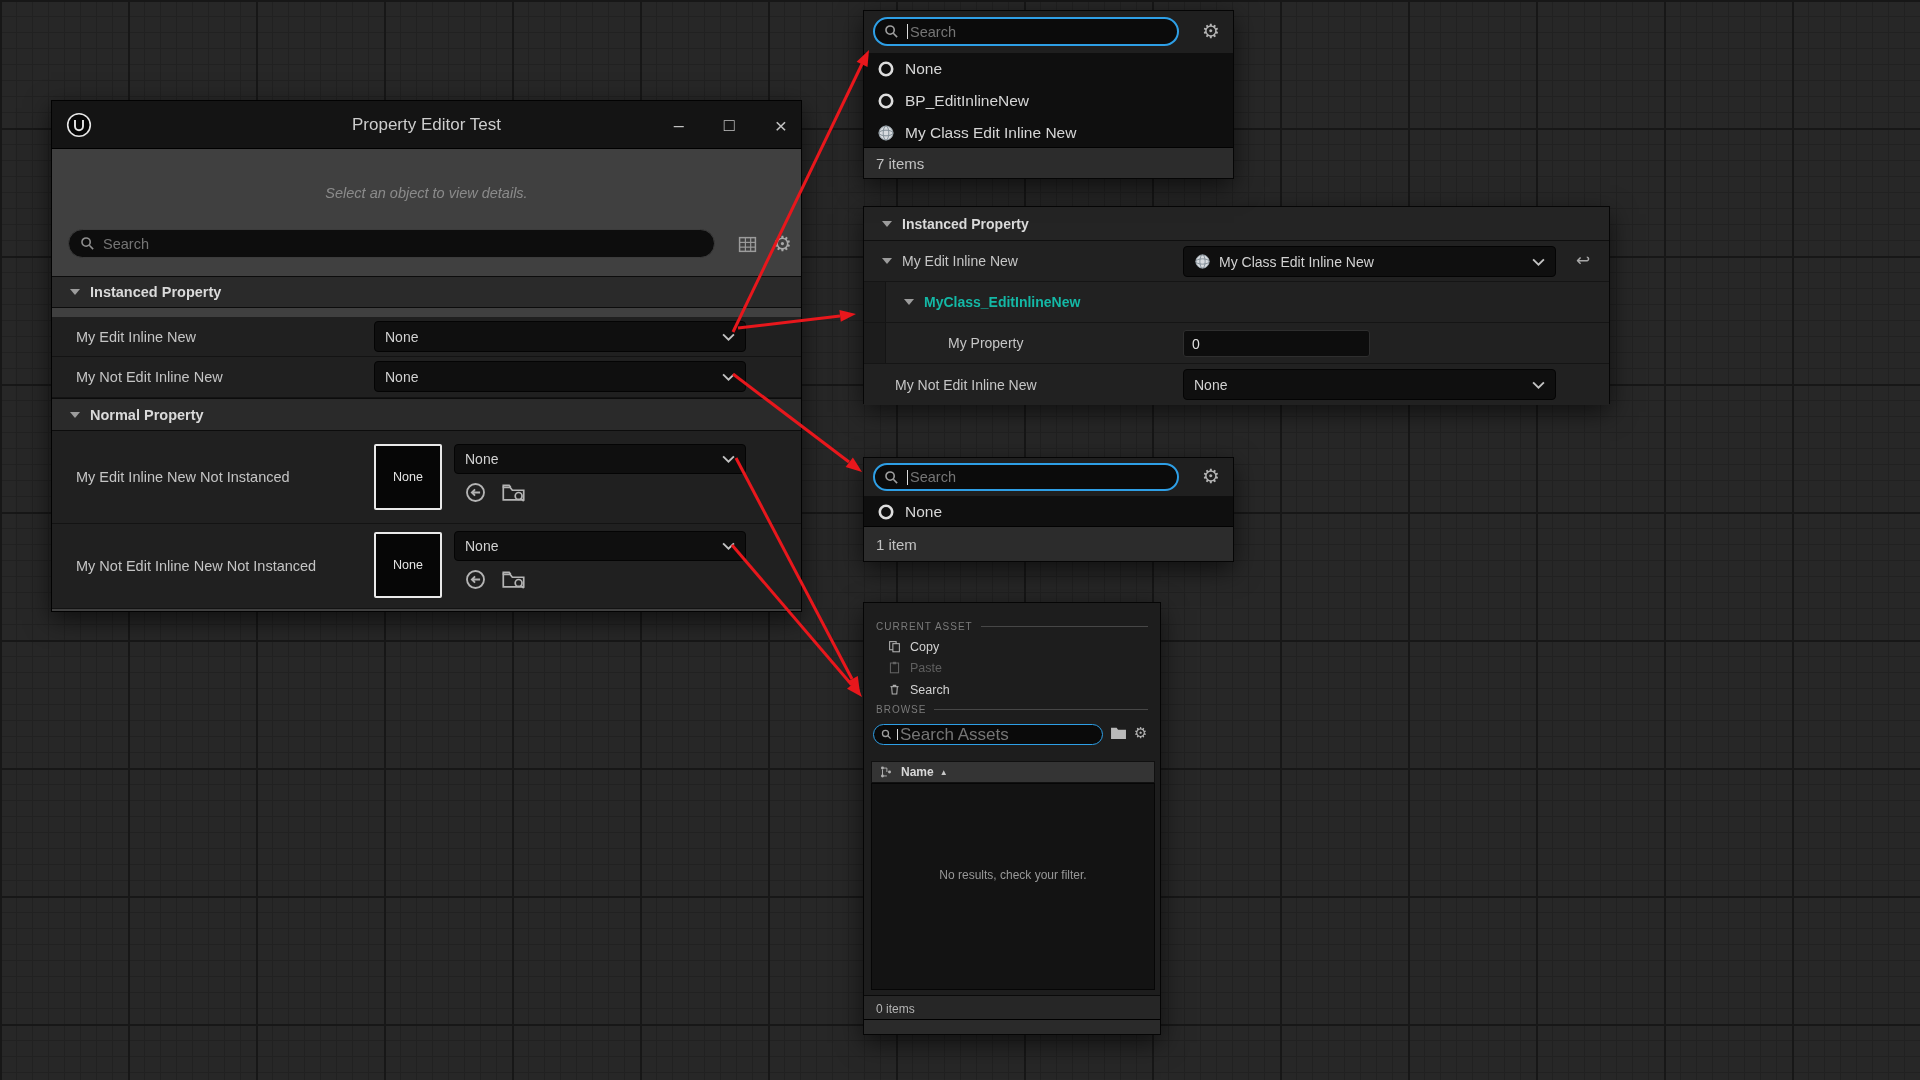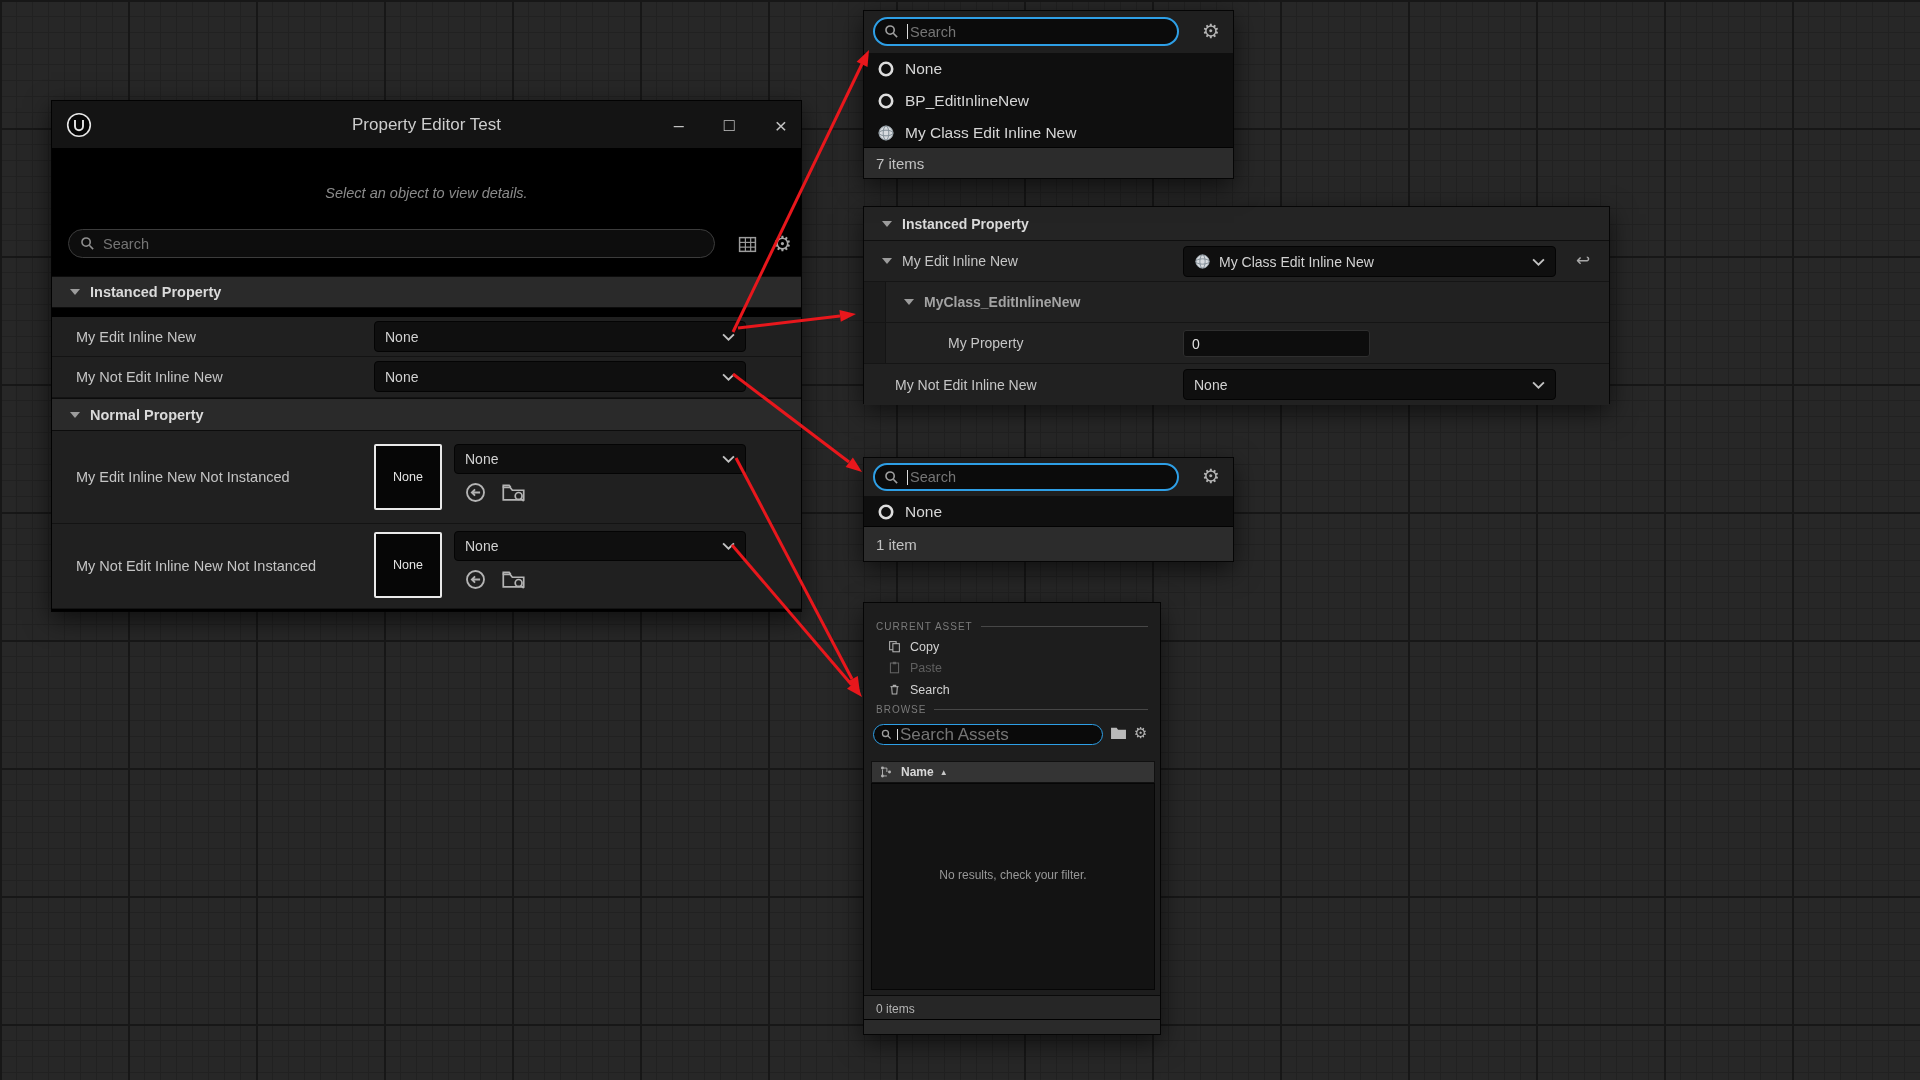--- a/index.html
+++ b/index.html
@@ -13,21 +13,21 @@
       linear-gradient(to right,#171717 2px,transparent 2px),
       linear-gradient(to bottom,#171717 2px,transparent 2px),
       linear-gradient(to right,#212121 1px,transparent 1px),
       linear-gradient(to bottom,#212121 1px,transparent 1px);
     background-size:128px 128px,128px 128px,16px 16px,16px 16px;
   }
   .abs{position:absolute}
   .float{box-shadow:0 8px 24px rgba(0,0,0,.6)}
 
   
-  .win{position:absolute;left:51px;top:100px;width:751px;height:512px;background:#000000;border:1px solid #020202}
+  .win{position:absolute;left:51px;top:100px;width:751px;height:512px;background:#404040;border:1px solid #020202}
   .titlebar{position:absolute;left:0;top:0;right:0;height:48px;background:#141414;border-bottom:1px solid #000}
   .logo{position:absolute;left:14px;top:11px;width:26px;height:26px}
   .wtitle{position:absolute;left:0;right:0;top:0;height:48px;line-height:48px;text-align:center;font-size:17px;color:#cdcdcd}
   .ctls{position:absolute;right:14px;top:0;height:48px;display:flex;align-items:center;gap:40px}
   .ctl{font-size:18px;color:#c2c2c2;line-height:1;cursor:default}
   .hint{position:absolute;left:0;right:0;top:84px;text-align:center;font-style:italic;font-size:14.5px;color:#8b8b8b}
 
   .searchbar{position:absolute;left:16px;top:128px;width:647px;height:29px;border-radius:15px;background:#0d0d0d;border:1px solid #3c3c3c;display:flex;align-items:center;padding:0 11px}
   .ph{font-size:14.5px;color:#757575}
   .mag{width:15px;height:15px;margin-right:8px;flex:none}
@@ -279,21 +279,21 @@
       <svg class="chev" viewBox="0 0 12 7">
           <polyline points="1,1 6,6 11,1" fill="none" stroke="#c2c2c2" stroke-width="1.7"></polyline>
         </svg>
     </div>
     <span class="abs resettxt" style="left:712px;top:11px">↩</span>
   </div>
 
   <div class="drow" style="top:75px">
     <span class="indent"></span>
     <span class="tri" style="position:absolute;left:40px;top:17px;margin-left:0"></span>
-    <div class="dlabel" style="left:60px;font-weight:bold;color:#a3a3a3">MyClass_EditInlineNew</div>
+    <div class="dlabel" style="left:60px;font-weight:bold;color:#14b8a6">MyClass_EditInlineNew</div>
   </div>
 
   <div class="drow" style="top:116px">
     <span class="indent"></span>
     <div class="dlabel" style="left:84px">My Property</div>
     <div class="valbox" style="left:319px;top:7px;width:187px">
       <span>0</span>
     </div>
   </div>
 

